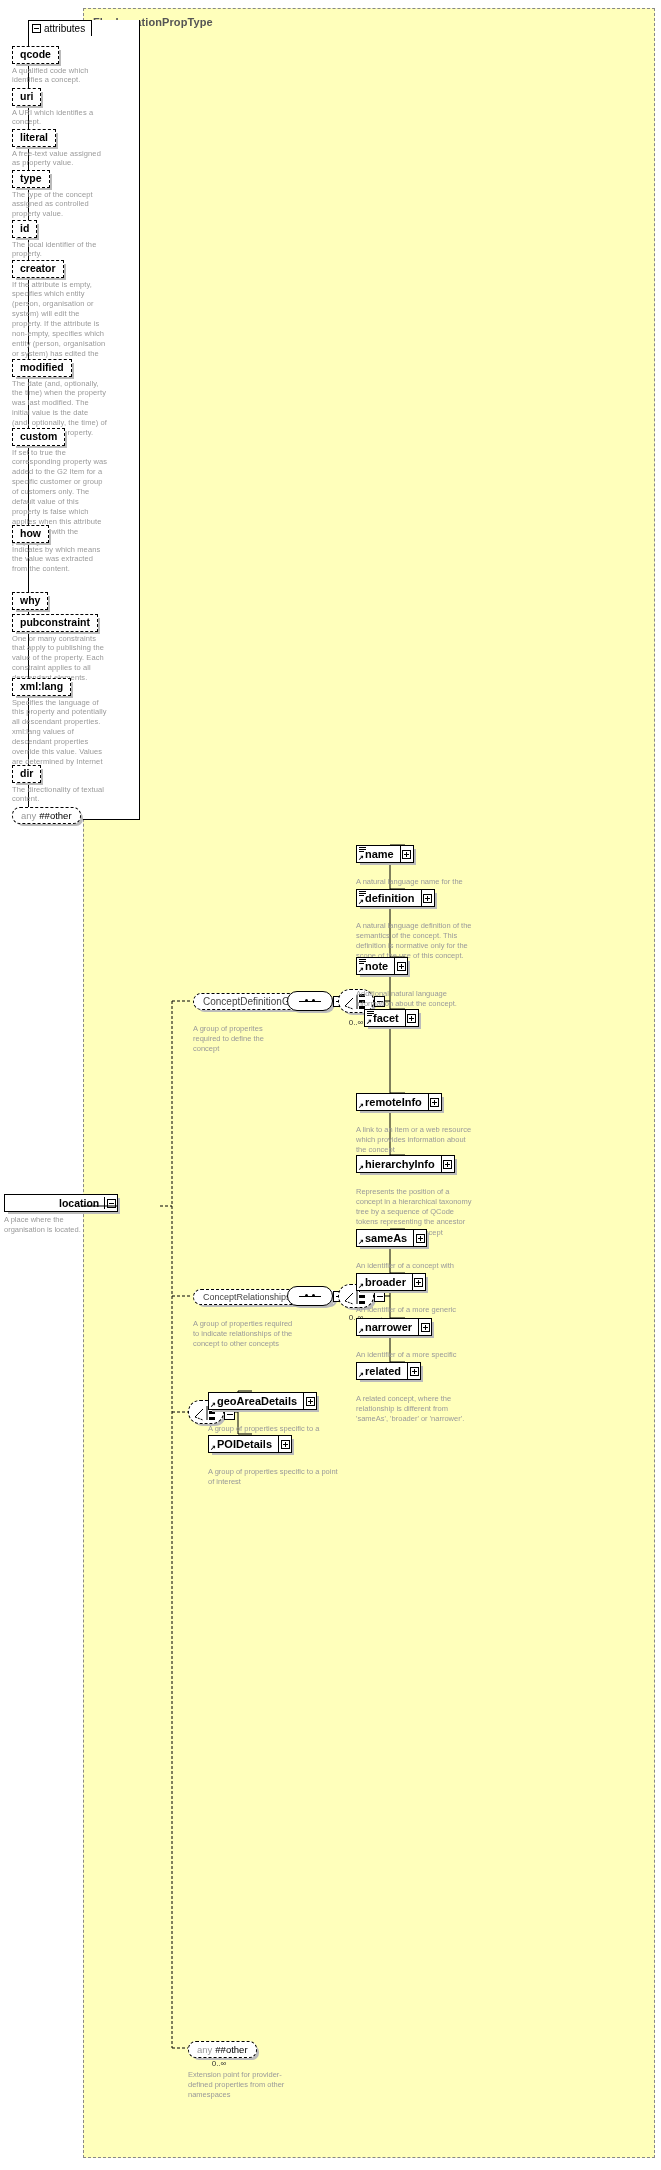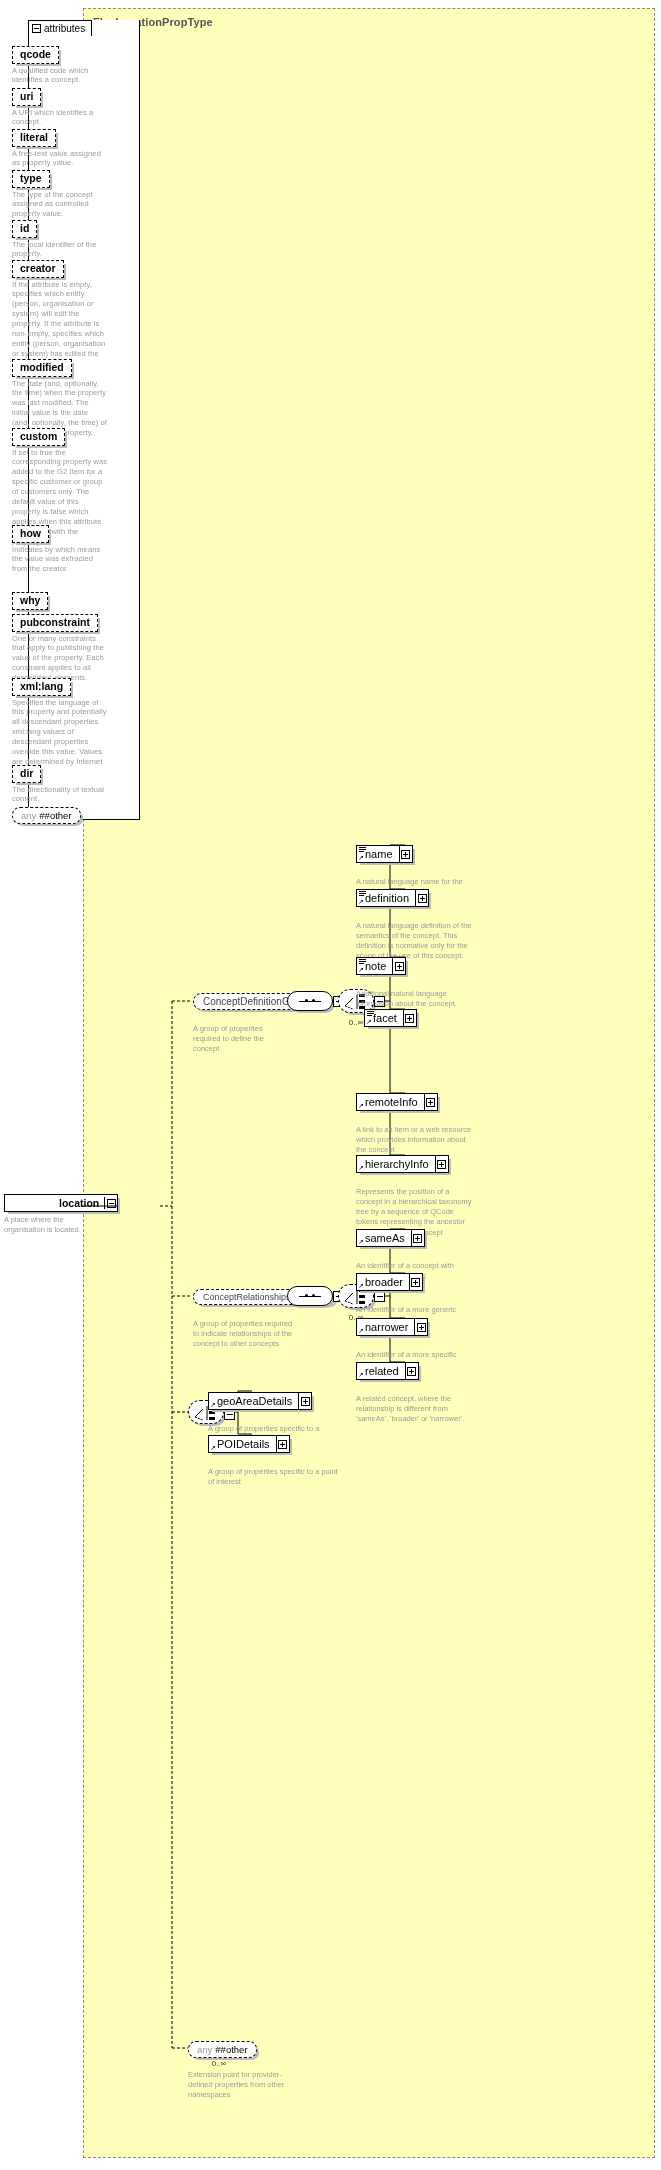--- a/index.html
+++ b/index.html
@@ -81,21 +81,21 @@
     border-left:1px solid #000; width:13px; align-self:stretch;
     display:flex;align-items:center;justify-content:center;
   }
   .el-desc{margin-top:3px;font-size:7.5px;color:#9a9a9a;line-height:1.35;width:90px;}
 
   
   .node{
     display:inline-flex;align-items:stretch;
     border:1px solid #000;background:#fff;position:relative;
     box-shadow:3px 3px 0 -1px #bbb;
-    font-size:11px;font-weight:normal;color:#000;margin-top:11px;
+    font-size:11px;font-weight:bold;color:#000;margin-top:11px;
   }
   .node .nm{padding:2px 6px 2px 8px;white-space:nowrap;}
   .node .ctl{border-left:1px solid #000;width:13px;display:flex;align-items:center;justify-content:center;}
   .node .refarrow{
     position:absolute;left:1px;bottom:1px;font-size:7px;line-height:7px;color:#000;
   }
   .node .doclines{
     position:absolute;left:2px;top:1px;width:7px;height:5px;
   }
   .node .doclines i{display:block;height:1px;background:#000;margin-bottom:1px;}
@@ -183,21 +183,21 @@
 <div class="attr-item" style="top:357px">
   <span class="attr-node">modified</span>
   <div class="attr-desc">The date (and, optionally, the time) when the property was last modified. The initial value is the date (and, optionally, the time) of creation of the property.</div>
 </div>
 <div class="attr-item" style="top:426px">
   <span class="attr-node">custom</span>
   <div class="attr-desc">If set to true the corresponding property was added to the G2 Item for a specific customer or group of customers only. The default value of this property is false which applies when this attribute is not used with the property.</div>
 </div>
 <div class="attr-item" style="top:523px">
   <span class="attr-node">how</span>
-  <div class="attr-desc">Indicates by which means the value was extracted from the creator.</div>
+  <div class="attr-desc">Indicates by which means the value was extracted from the content.</div>
 </div>
 <div class="attr-item" style="top:590px">
   <span class="attr-node">why</span>
   <div class="attr-desc">Why the metadata has been included.</div>
 </div>
 <div class="attr-item" style="top:612px">
   <span class="attr-node">pubconstraint</span>
   <div class="attr-desc">One or many constraints that apply to publishing the value of the property. Each constraint applies to all descendant elements.</div>
 </div>
 <div class="attr-item" style="top:676px">

